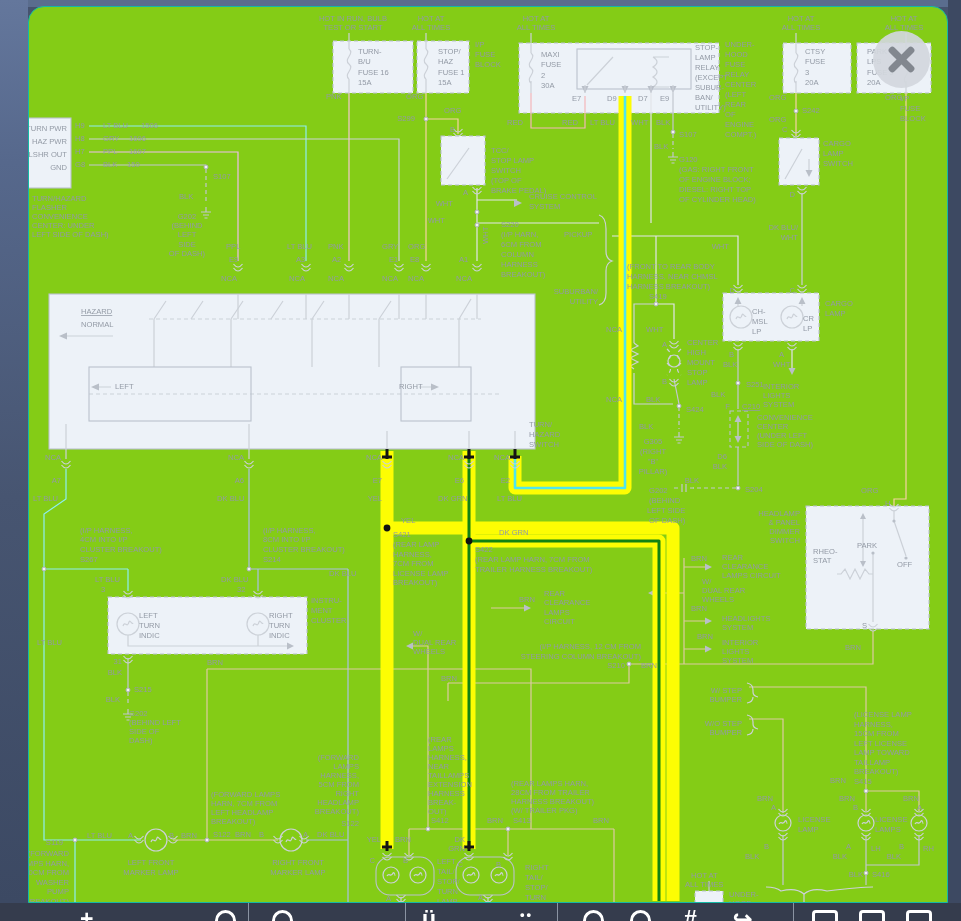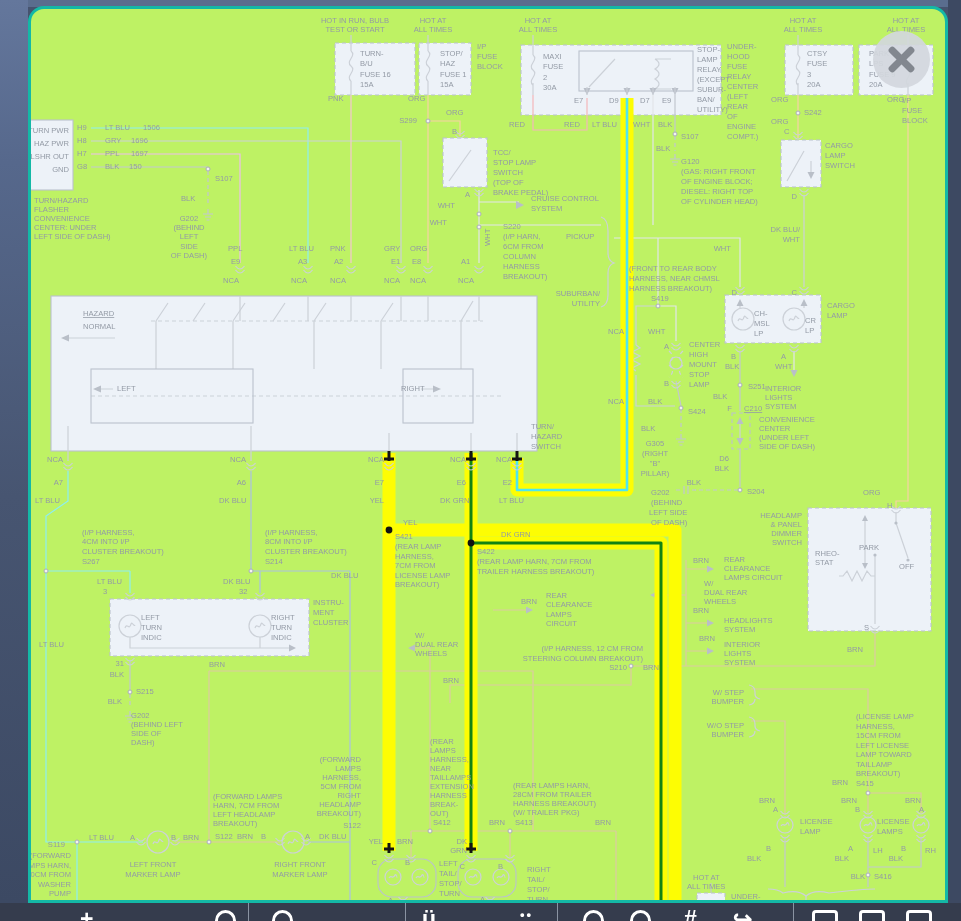--- a/index.html
+++ b/index.html
@@ -2,22 +2,22 @@
 <html><head>
 <meta charset="utf-8">
 <style>
   html,body{margin:0;padding:0;width:961px;height:921px;overflow:hidden;
     font-family:"Liberation Sans",sans-serif;background:#46536e;position:relative}
   .stage{position:absolute;inset:0}
   .strip-top{position:absolute;left:0;top:0;width:961px;height:7px;background:#5a6d8e}
   .strip-left{position:absolute;left:0;top:0;width:28px;height:903px;
     background:linear-gradient(#64779c,#56688c 18%,#475571 55%,#3c4963)}
   .strip-right{position:absolute;left:948px;top:0;width:13px;height:903px;background:#3d4962}
-  .card{position:absolute;left:28px;top:6px;width:920px;height:897px;background:#bef264;
-    border:3px solid #14b8a6;border-radius:16px 16px 0 0;box-sizing:border-box;overflow:hidden}
+  .card{position:absolute;left:28px;top:6px;width:920px;height:897px;background:#84cc16;
+    border:1px solid #14b8a6;border-radius:16px 16px 0 0;box-sizing:border-box;overflow:hidden}
   .card svg{display:block}
   
   .w{fill:none;stroke-width:1.2;stroke-linecap:butt}
   .gy{stroke:#ccd1d8}.wh{stroke:#e2e5e9}.bk{stroke:#c2c7cf}
   .pnk{stroke:#f4c7d2}.org{stroke:#f6d2a4}.red{stroke:#f3b6ba}
   .ltb{stroke:#8deef2}.dkb{stroke:#aac0e4}.ppl{stroke:#eebdec}.brn{stroke:#dccaa2}
   .yel{stroke:#fdfd03;stroke-width:13;fill:none;stroke-linejoin:round}
   .grn{stroke:#128313;stroke-width:3;fill:none;stroke-linejoin:round}
   .cyn{stroke:#4fe6ee;stroke-width:2.6;fill:none;stroke-linejoin:round}
   .blkline{stroke:#141414;stroke-width:3;fill:none}

